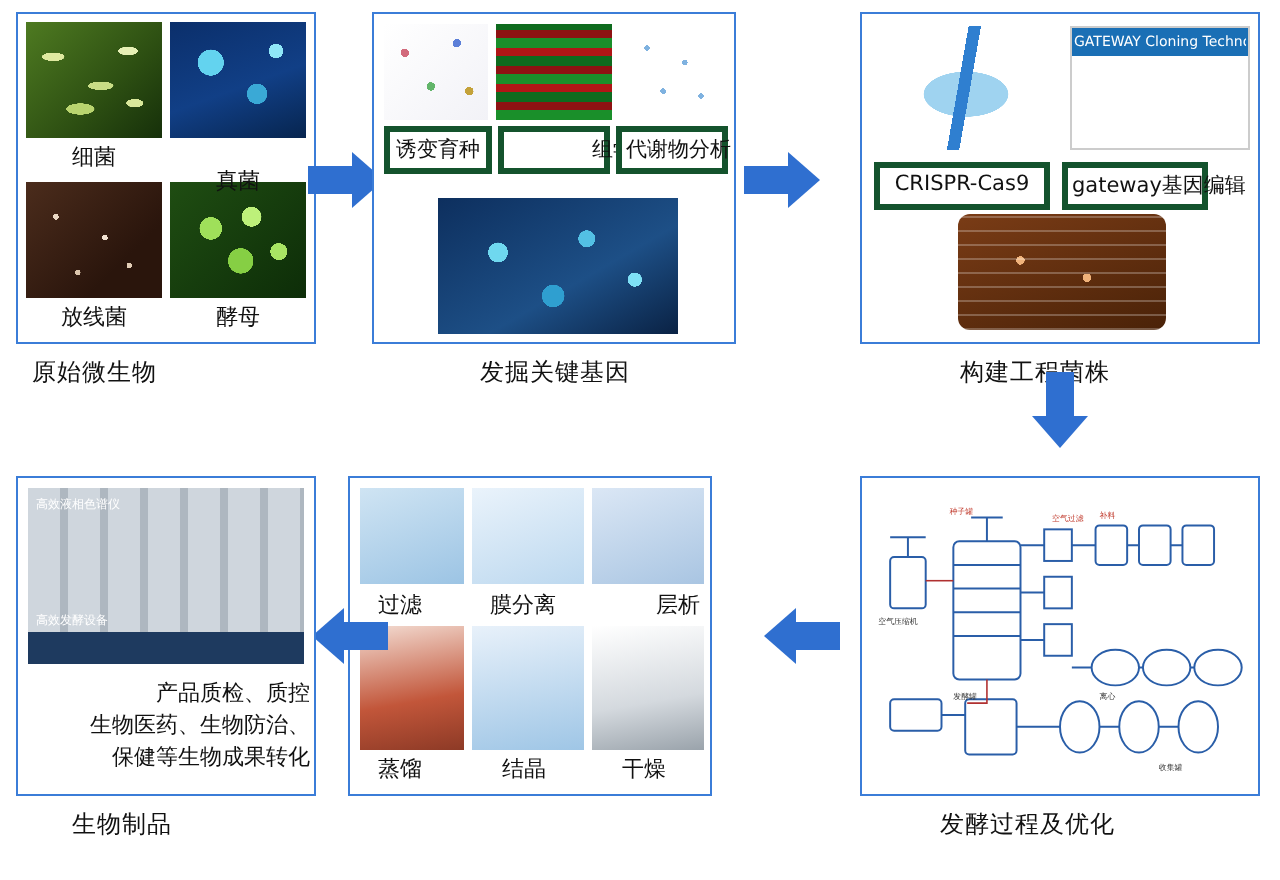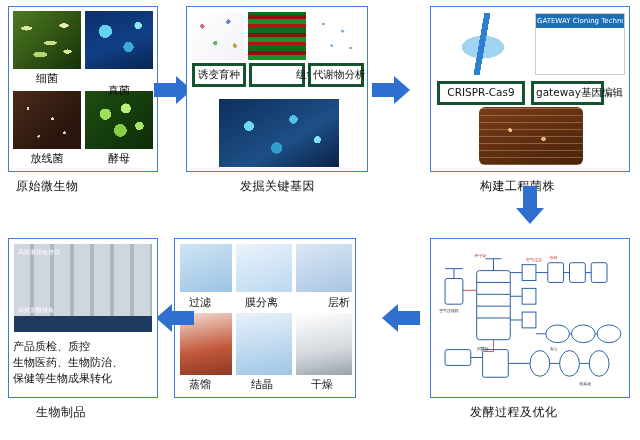--- a/index.html
+++ b/index.html
@@ -140,21 +140,21 @@
   .p5f{left:121px;top:74px;width:56px;height:62px;background:linear-gradient(170deg,#ffffff,#d4d9de 60%,#9aa3ab);}
   .mlbl{position:absolute;font-size:11px;color:#111;white-space:nowrap;}
 
   
   #panel6{left:8px;top:238px;width:150px;height:160px;}
   .p6img{left:5px;top:5px;width:138px;height:88px;
        background:
          linear-gradient(0deg,#1e3a5f 0 18%,transparent 18%),
          repeating-linear-gradient(90deg,#cfd6dd 0 16px,#aeb7c0 16px 20px),
          #c3ccd4;}
-  .p6txt{position:absolute;left:4px;top:100px;width:142px;font-size:11px;line-height:16px;color:#111;}
+  .p6txt{position:absolute;left:4px;top:100px;width:142px;font-size:11px;line-height:16px;color:#111;text-align:right;}
 
   
   #cap1{left:16px;top:178px;}
   #cap2{left:240px;top:178px;text-align:right;}
   #cap3{left:480px;top:178px;}
   #cap4{left:470px;top:404px;}
   #cap5{left:242px;top:404px;}
   #cap6{left:36px;top:404px;}
 
   

